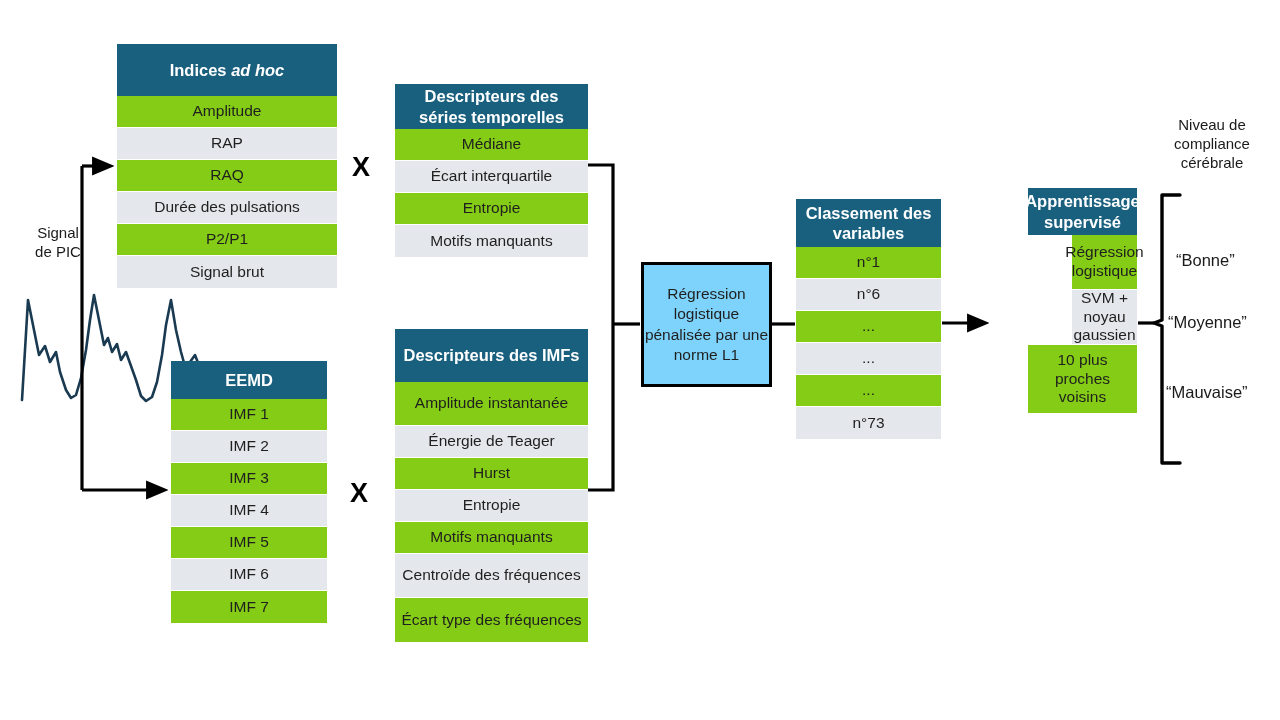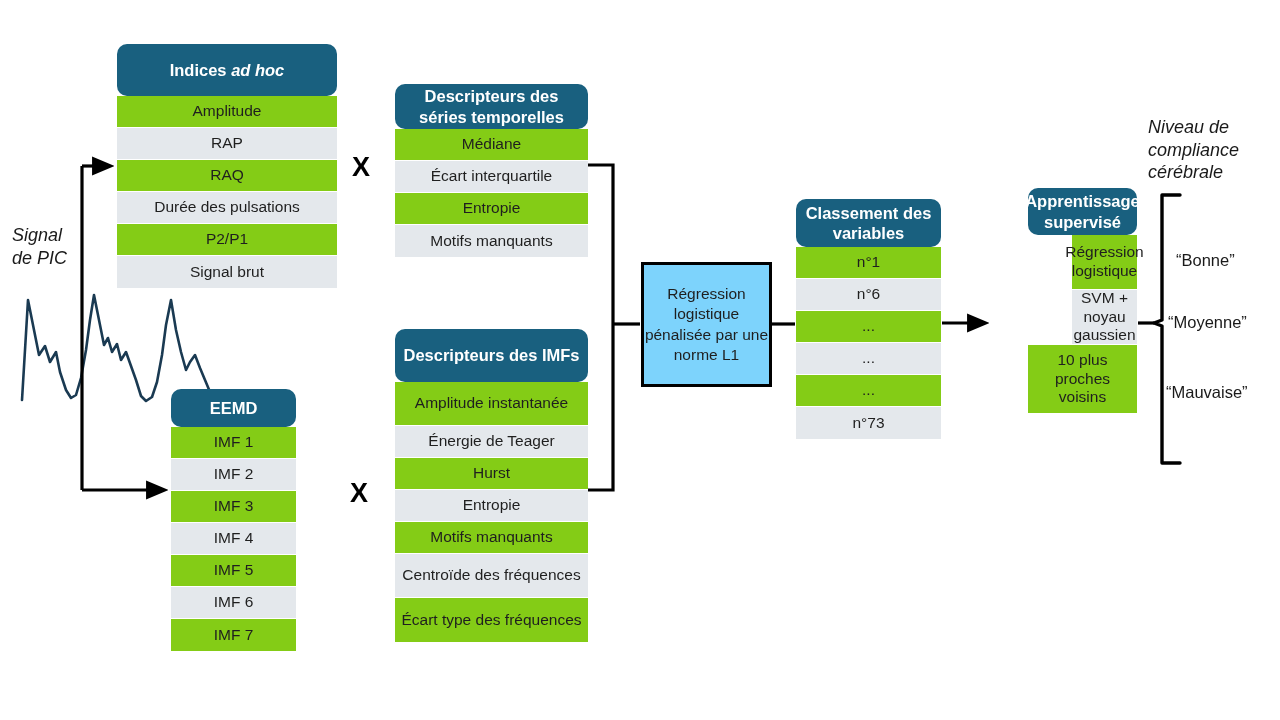--- a/index.html
+++ b/index.html
@@ -34,21 +34,20 @@
     color: #ffffff;
     font-weight: bold;
     font-size: 16.5px;
     line-height: 1.22;
     text-align: center;
     display: flex;
     align-items: center;
     justify-content: center;
     box-sizing: border-box;
     padding: 6px 6px;
-    border-radius: 10px;
   }
   .tbl-row {
     font-size: 15.5px;
     line-height: 1.2;
     color: #1f1f1f;
     text-align: center;
     display: flex;
     align-items: center;
     justify-content: center;
     box-sizing: border-box;
@@ -59,21 +58,21 @@
   .tbl-row.light { background: #e4e8ec; text-align: center; }
   .tbl-row:last-child { border-bottom: none; }
 
   .tbl-header em { font-style: italic; }
 
   
   #tbl-adhoc      { left: 117px; top: 44px;  width: 220px; }
   #tbl-adhoc .tbl-header { height: 52px; }
   #tbl-adhoc .tbl-row    { height: 32px; }
 
-  #tbl-eemd       { left: 171px; top: 361px; width: 125px; margin-top: 28px; }
+  #tbl-eemd       { left: 171px; top: 361px; width: 156px; }
   #tbl-eemd .tbl-header  { height: 38px; }
   #tbl-eemd .tbl-row     { height: 32px; }
 
   #tbl-ts         { left: 395px; top: 84px;  width: 193px; }
   #tbl-ts .tbl-header    { height: 45px; }
   #tbl-ts .tbl-row       { height: 32px; }
 
   #tbl-imf        { left: 395px; top: 329px; width: 193px; }
   #tbl-imf .tbl-header   { height: 53px; }
   #tbl-imf .tbl-row      { min-height: 32px; }
@@ -103,25 +102,24 @@
     justify-content: center;
     text-align: center;
     font-size: 15.5px;
     line-height: 1.3;
     color: #1f1f1f;
   }
 
   
   .label {
     position: absolute;
-    font-style: italic;
-    font-size: 18px;
+    font-size: 15px;
     line-height: 1.25;
     color: #1a1a1a;
-    text-align: left;
+    text-align: center;
   }
   #label-signal   { left: 12px;   top: 224px; width: 92px; }
   #label-outcome  { left: 1148px; top: 116px; width: 128px; }
 
   .bigx {
     position: absolute;
     font-size: 27px;
     font-weight: bold;
     color: #000000;
     font-family: "Liberation Sans", sans-serif;

